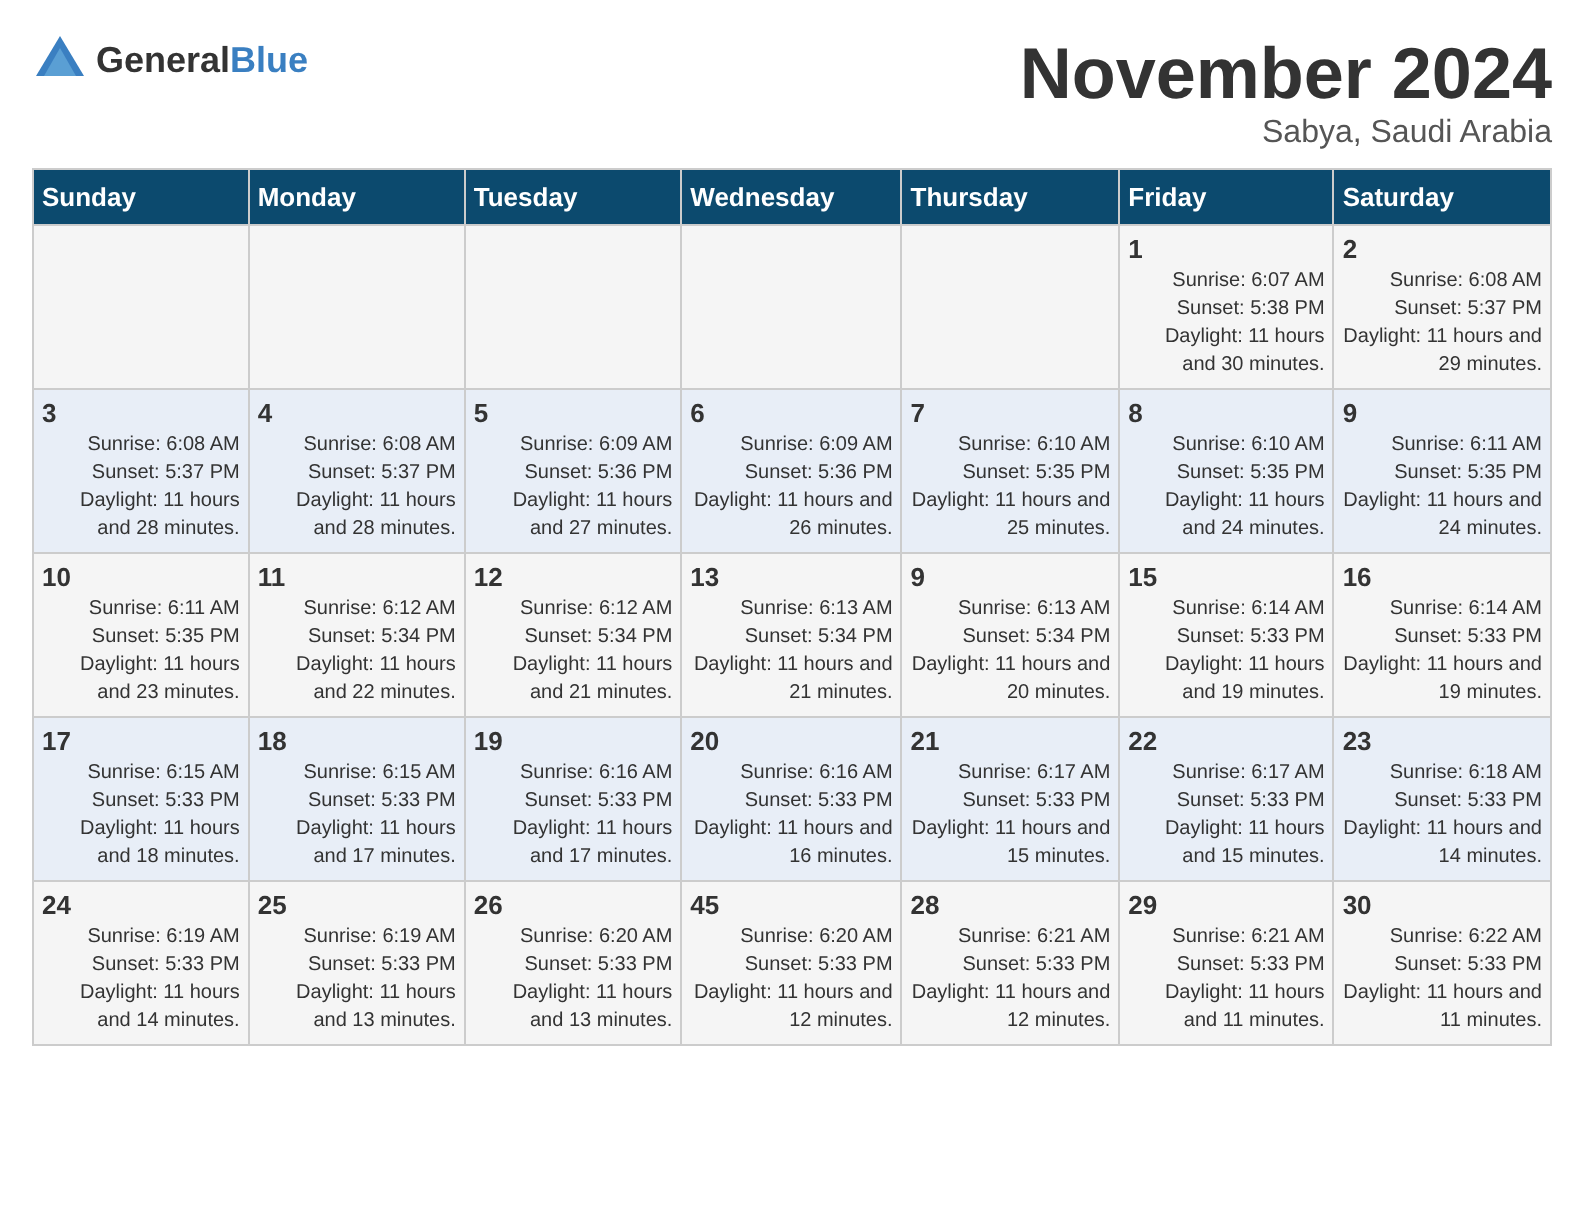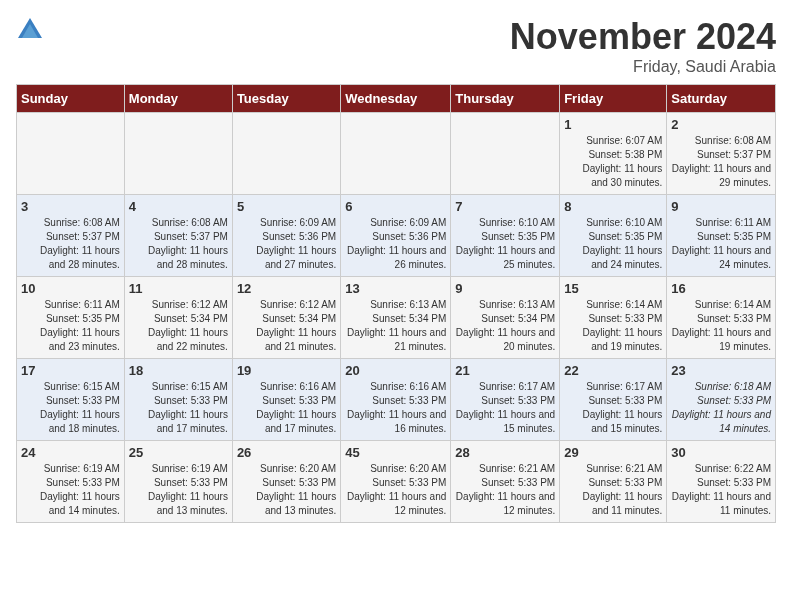--- a/index.html
+++ b/index.html
@@ -46,21 +46,21 @@
     }
     .location-title {
       font-size: 16px;
       color: #555;
     }
     table {
       width: 100%;
       border-collapse: collapse;
     }
     thead tr {
-      background-color: #7f1d1d;
+      background-color: #0c4a6e;
       color: #fff;
     }
     thead th {
       padding: 6px 4px;
       font-size: 13px;
       font-weight: bold;
       border: 1px solid #ccc;
       text-align: left;
     }
     tbody tr {
@@ -97,24 +97,27 @@
   </style>
 </head>
 <body>
 
 <div class="header">
   <div class="logo">
     <svg class="logo-icon" viewBox="0 0 28 28" xmlns="http://www.w3.org/2000/svg">
       <polygon points="14,2 26,22 2,22" fill="#3a7fc1"></polygon>
       <polygon points="14,8 22,22 6,22" fill="#5a9fd4"></polygon>
     </svg>
+    <div>
+      <span class="logo-text-general">General</span><span class="logo-text-blue">Blue</span>
+    </div>
   </div>
   <div class="title-area">
     <div class="month-title">November 2024</div>
-    <div class="location-title">Friday, Saudi Arabia</div>
+    <div class="location-title">Sabya, Saudi Arabia</div>
   </div>
 </div>
 
 <table>
   <thead>
     <tr>
     <th>Sunday</th>
         <th>Monday</th>
         <th>Tuesday</th>
         <th>Wednesday</th>
@@ -263,21 +266,21 @@
 Daylight: 11 hours and 15 minutes.</div>
         </td>
         <td>
           <span class="day-number">22</span>
           <div class="day-detail" style="white-space: pre-line;">Sunrise: 6:17 AM
 Sunset: 5:33 PM
 Daylight: 11 hours and 15 minutes.</div>
         </td>
         <td>
           <span class="day-number">23</span>
-          <div class="day-detail" style="white-space: pre-line; font-style: italic;">Sunrise: 6:18 AM
+          <div class="day-detail" style="white-space: pre-line;">Sunrise: 6:18 AM
 Sunset: 5:33 PM
 Daylight: 11 hours and 14 minutes.</div>
         </td>
       </tr>
       <tr>
         <td>
           <span class="day-number">24</span>
           <div class="day-detail" style="white-space: pre-line;">Sunrise: 6:19 AM
 Sunset: 5:33 PM
 Daylight: 11 hours and 14 minutes.</div>

